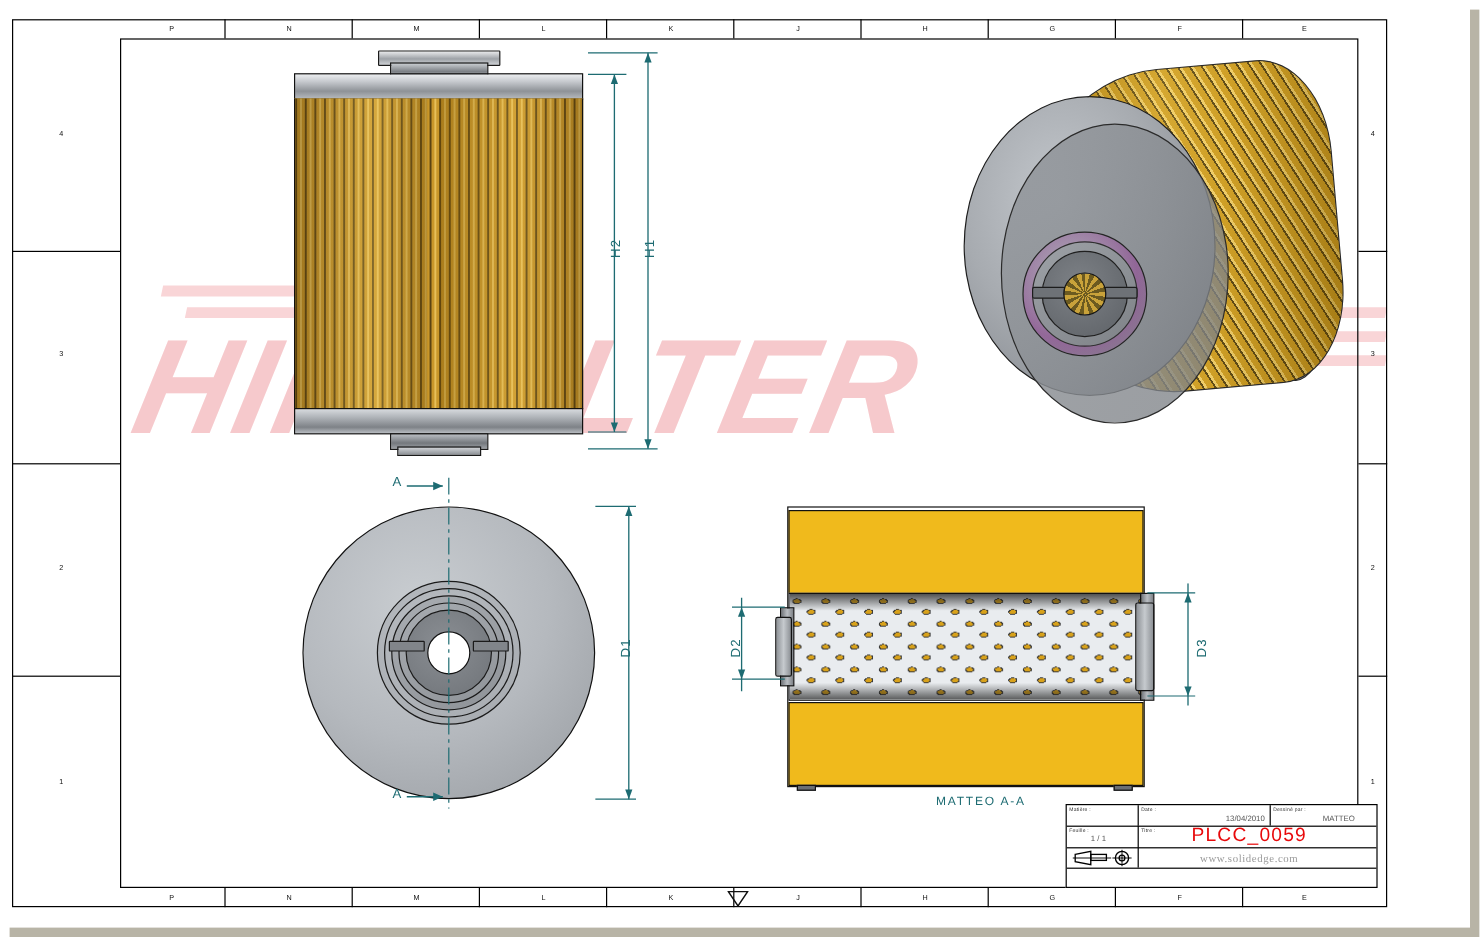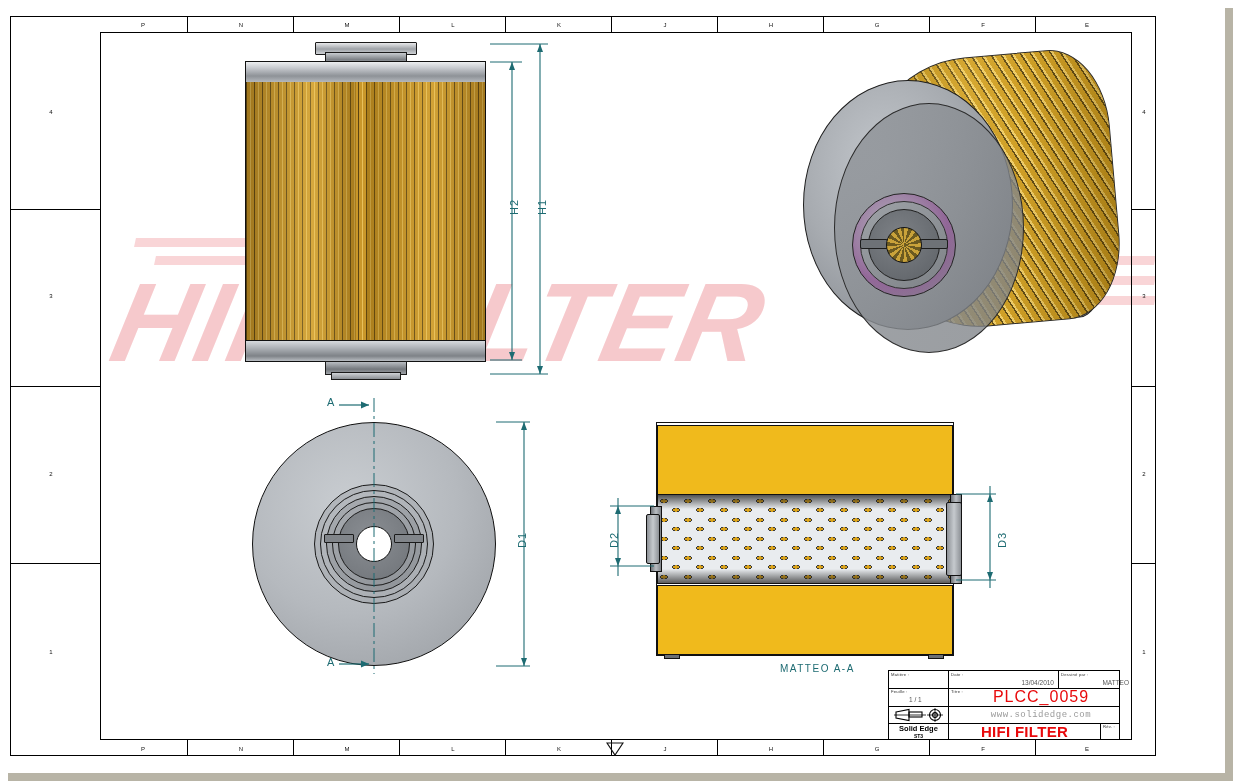--- a/index.html
+++ b/index.html
@@ -108,21 +108,21 @@
       background-color:#e9ecef;}
   .sv-perf-dark{position:absolute;left:0;top:0;width:100%;height:14px;
       background:linear-gradient(180deg,rgba(30,30,30,.75),rgba(30,30,30,0));}
   .sv-perf-dark2{position:absolute;left:0;bottom:0;width:100%;height:14px;
       background:linear-gradient(0deg,rgba(30,30,30,.7),rgba(30,30,30,0));}
   .sv-end{position:absolute;width:12px;background:linear-gradient(90deg,#6f7378,#b9bdc2,#7f8388);border:1.2px solid #111;box-sizing:border-box;}
   .sv-nub{position:absolute;background:linear-gradient(90deg,#8d9196,#c6cace,#8d9196);border:1.2px solid #111;box-sizing:border-box;}
   .sv-foot{position:absolute;background:#6b6f74;border:1.1px solid #111;box-sizing:border-box;}
 
   
-  .tb{position:absolute;left:888px;top:670px;width:232px;height:70px;border:1.5px solid #000;box-sizing:border-box;background:#fff;}
+  .tb{position:absolute;left:888px;top:670px;width:260px;height:70px;border:1.5px solid #000;box-sizing:border-box;background:#fff;}
   .tb-row{position:absolute;left:0;width:100%;box-sizing:border-box;}
   .tb-cell{position:absolute;box-sizing:border-box;border-right:1.2px solid #000;height:100%;}
   .tb-lbl{position:absolute;left:2px;top:1px;font-size:4.2px;color:#333;letter-spacing:.2px;}
   .tb-val{position:absolute;font-size:6.5px;color:#555;}
   .tb-hr{position:absolute;left:0;width:100%;height:0;border-top:1.2px solid #000;}
 
   .proj-sym{position:absolute;}
 </style>
 </head>
 <body>
@@ -367,37 +367,22 @@
             <rect x="16" y="4" width="13" height="5" fill="none" stroke="#000" stroke-width="1.1"></rect>
             <line x1="1" y1="7" x2="33" y2="7" stroke="#000" stroke-width=".8"></line>
             <circle cx="42" cy="7" r="5.5" fill="none" stroke="#000" stroke-width="1.1"></circle>
             <circle cx="42" cy="7" r="2.4" fill="none" stroke="#000" stroke-width="1.1"></circle>
             <line x1="34" y1="7" x2="50" y2="7" stroke="#000" stroke-width=".8"></line>
             <line x1="42" y1="0" x2="42" y2="14" stroke="#000" stroke-width=".8"></line>
           </svg>
         </div>
         <div class="tb-cell" style="left:60px;width:184px;border-right:none;">
           <div style="position:absolute;left:0;top:0;width:100%;height:100%;display:flex;align-items:center;justify-content:center;">
-            <span style="font-size:9px;color:#9a9a9a;letter-spacing:.5px;font-family:Liberation Mono, monospace;">www.solidedge.com</span>
+            <span style="font-size:9px;color:#9a9a9a;letter-spacing:.5px;font-family:Liberation Serif, serif;">www.solidedge.com</span>
           </div>
         </div>
       </div>
 
-      <div class="tb-row" style="top:52px;height:17px;">
-        <div class="tb-cell" style="left:0;width:60px;">
-          <div style="position:absolute;left:0;top:1px;width:100%;text-align:center;font-size:7.5px;font-weight:bold;color:#000;font-family:'Liberation Sans',sans-serif;">Solid Edge</div>
-          <div style="position:absolute;left:0;top:10px;width:100%;text-align:center;font-size:5px;font-weight:bold;color:#000;font-family:'Liberation Sans',sans-serif;">ST3</div>
-        </div>
-        <div class="tb-cell" style="left:60px;width:152px;">
-          <div style="position:absolute;left:0;top:0;width:100%;height:100%;display:flex;align-items:center;justify-content:center;">
-            <span style="font-size:15px;font-weight:bold;color:#e8090b;letter-spacing:.3px;font-family:'Liberation Sans',sans-serif;">HIFI FILTER</span>
-          </div>
-        </div>
-        <div class="tb-cell" style="left:212px;width:32px;border-right:none;">
-          <div class="tb-lbl">Rév. :</div>
-          <div class="tb-val" style="left:10px;top:8px;"></div>
-        </div>
-      </div>
 
     </div>
 
   </div>
 </div>
 
 </body></html>

